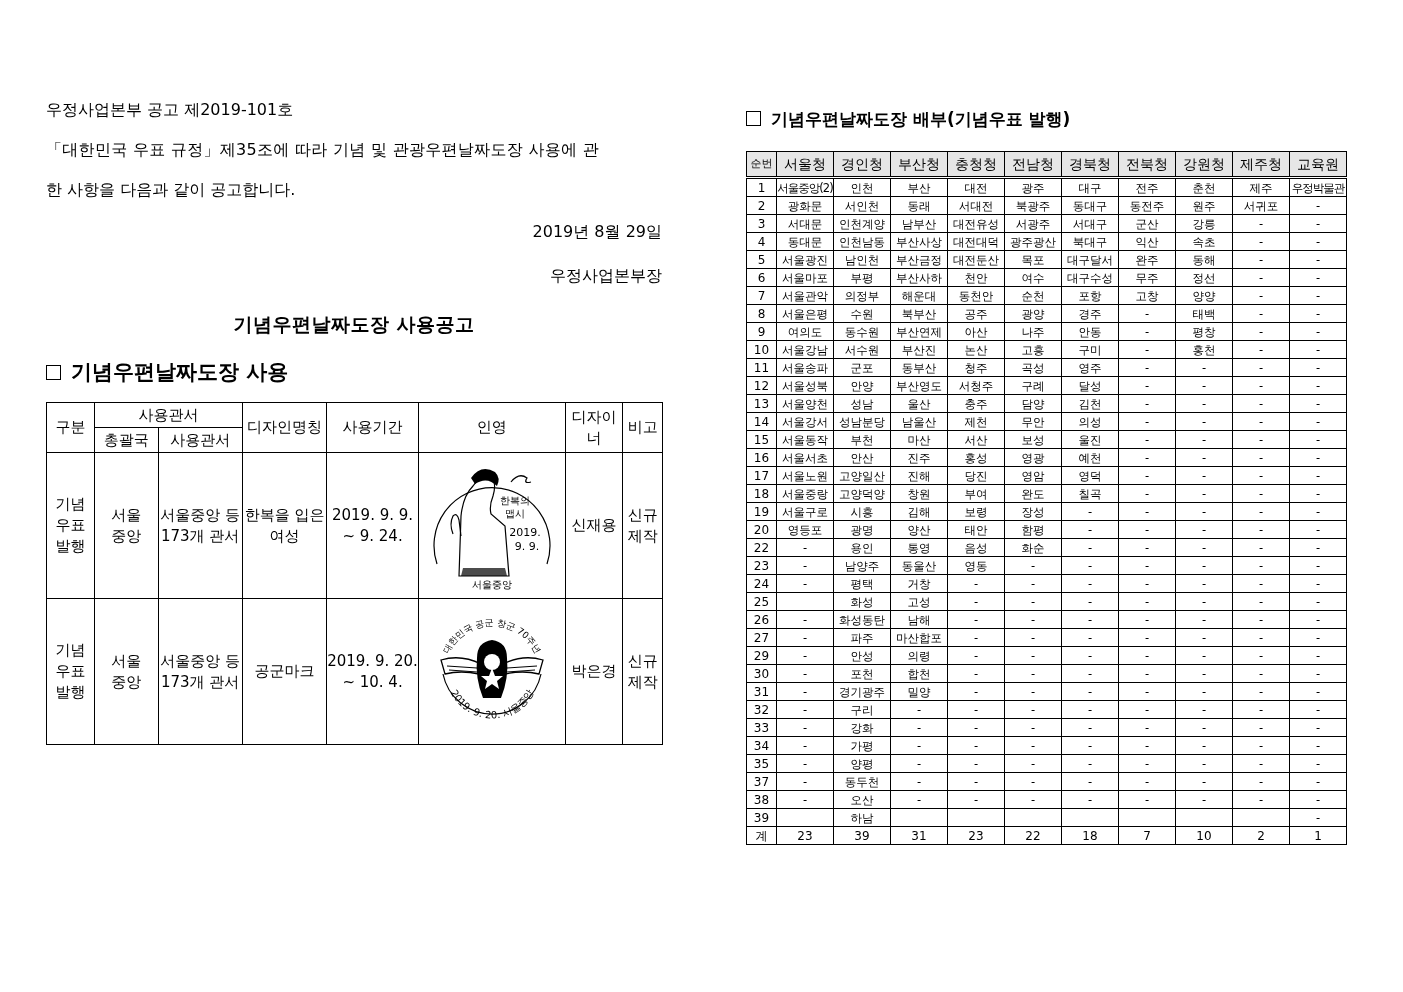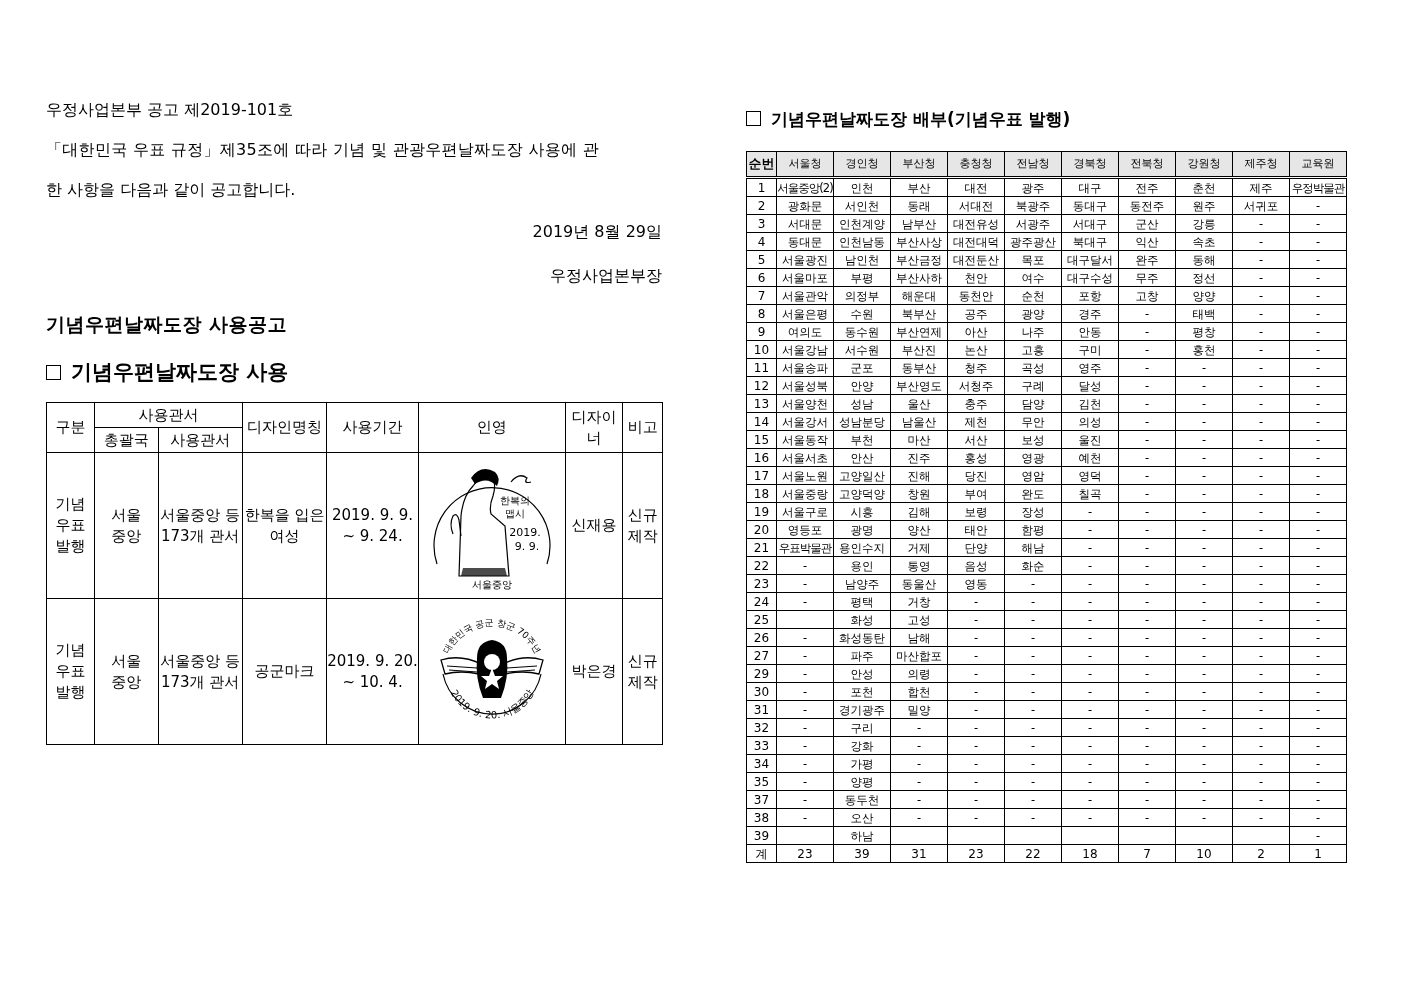--- a/index.html
+++ b/index.html
@@ -5,42 +5,42 @@
   html, body { margin: 0; padding: 0; background: #ffffff; }
   body { width: 1403px; height: 992px; position: relative; overflow: hidden;
          font-family: "DejaVu Sans", "Liberation Sans", sans-serif; color: #000; }
   .left { position: absolute; left: 46px; top: 78px; width: 616px; }
   .p-line { font-size: 16px; line-height: 20px; white-space: nowrap; }
   .doc-no { position: absolute; left: 0; top: 4px; margin-top: 18px; }
   .body1 { position: absolute; left: 0; top: 62px; letter-spacing: 0.3px; }
   .body2 { position: absolute; left: 0; top: 102px; }
   .date { position: absolute; right: 0; top: 144px; }
   .signer { position: absolute; right: 0; top: 188px; }
-  .main-title { position: absolute; left: 0; width: 616px; top: 234px; 
+  .main-title { position: absolute; left: 0; width: 616px; top: 234px; text-align: center;
                 font-size: 19px; font-weight: bold; letter-spacing: 0.5px; }
   .sec-title { position: absolute; left: 0; top: 280px; font-size: 21px; font-weight: bold; }
   .box { display: inline-block; width: 13px; height: 13px; border: 1.5px solid #000; vertical-align: -1px; margin-right: 10px; }
 
   table.usage { position: absolute; left: 0; top: 324px; border-collapse: collapse; width: 617px; }
   table.usage td, table.usage th { border: 1.5px solid #000; text-align: center; vertical-align: middle;
         font-size: 15px; font-weight: normal; padding: 0; line-height: 21px; }
   table.usage th { font-weight: normal; }
   .usage .h1 { height: 25px; margin-left: 18px; }
   .usage .h2 { height: 25px; }
   .usage .drow { height: 146px; }
   .stamp { width: 146px; height: 140px; margin: 0 auto; position: relative; }
 
   .right { position: absolute; left: 746px; top: 80px; width: 600px; margin-top: 28px; }
   .rt-title { font-size: 17px; font-weight: bold; white-space: nowrap; margin-bottom: 20px; }
   table.dist { border-collapse: collapse; width: 600px; table-layout: fixed; }
   table.dist td, table.dist th { border: 1px solid #000; text-align: center; font-size: 11.5px; padding: 0;
         height: 17px; line-height: 16px; white-space: nowrap; overflow: hidden; }
-  table.dist thead th { background: #e6e6e6; font-size: 11px; font-weight: normal; height: 24px;
+  table.dist thead th { background: #e6e6e6; font-size: 14px; font-weight: normal; height: 24px;
         border-bottom: 3px double #000; }
-  table.dist thead th.seq { font-size: 13px; font-weight: bold; }
+  table.dist thead th.seq { font-size: 11px; }
   table.dist td.num { font-size: 12px; }
   table.dist tr.total td { font-size: 12px; }
   .tiny { font-size: 9.5px; letter-spacing: -1px; }
 </style>
 </head>
 <body>
 
 <div class="left">
   <div class="p-line doc-no">우정사업본부 공고 제2019-101호</div>
   <div class="p-line body1">「대한민국 우표 규정」제35조에 따라 기념 및 관광우편날짜도장 사용에 관</div>
@@ -463,33 +463,20 @@
           <td>양산</td>
           <td>태안</td>
           <td>함평</td>
           <td>-</td>
           <td>-</td>
           <td>-</td>
           <td>-</td>
           <td>-</td>
         </tr>
         <tr>
-          <td class="num">21</td>
-          <td class="tiny">우표박물관</td>
-          <td>용인수지</td>
-          <td>거제</td>
-          <td>단양</td>
-          <td>해남</td>
-          <td>-</td>
-          <td>-</td>
-          <td>-</td>
-          <td>-</td>
-          <td>-</td>
-        </tr>
-        <tr>
           <td class="num">22</td>
           <td>-</td>
           <td>용인</td>
           <td>통영</td>
           <td>음성</td>
           <td>화순</td>
           <td>-</td>
           <td>-</td>
           <td>-</td>
           <td>-</td>

